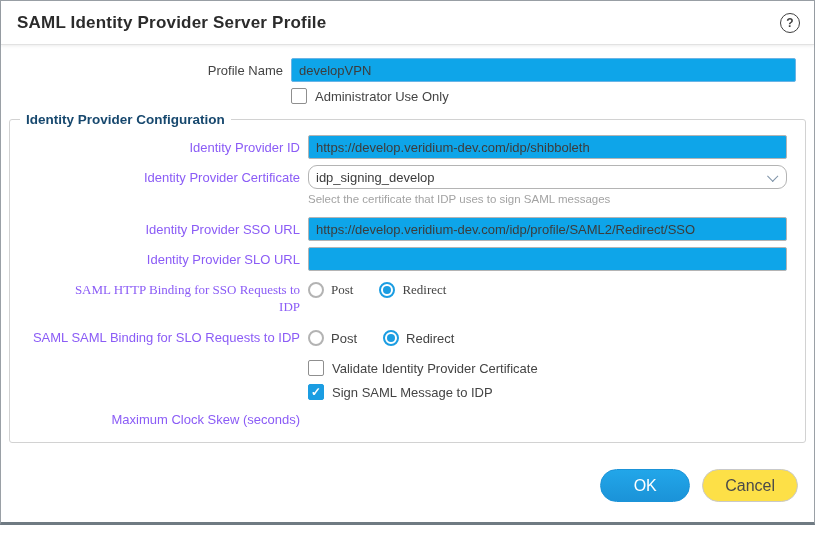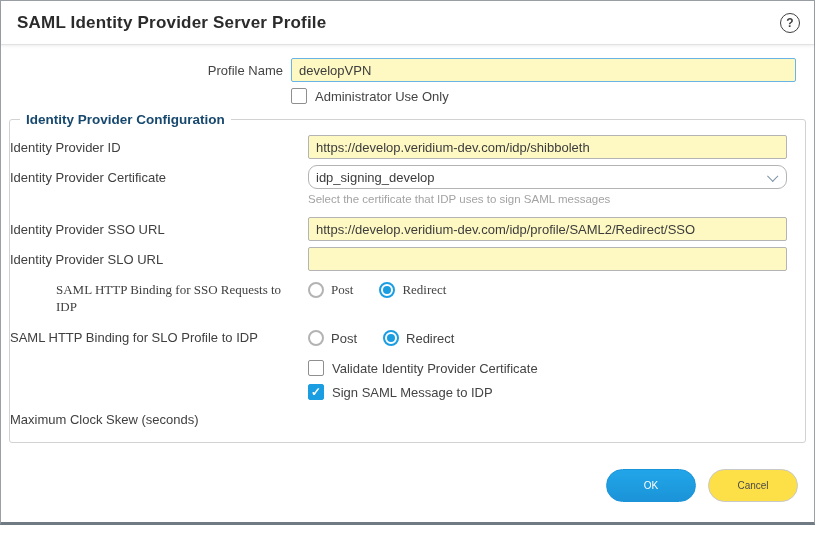--- a/index.html
+++ b/index.html
@@ -36,28 +36,28 @@
     border: 1.6px solid #3f3f3f;
     display: flex; align-items: center; justify-content: center;
     font-size: 12px; font-weight: 700; color: #3f3f3f;
     cursor: pointer; background: #fff;
   }
   
   .dlg-body { flex: 1 1 auto; padding-top: 13px; overflow: hidden; }
   .row { display: flex; align-items: center; margin-bottom: 6px; }
   .row.top-align { align-items: flex-start; font-family: Liberation Serif, serif; }
   .p-lbl { flex: 0 0 290px; text-align: right; padding-right: 8px; color: #444; }
-  .f-lbl { flex: 0 0 298px; text-align: left; padding-right: 8px; color: #404040; line-height: 17px; }
+  .f-lbl { flex: 0 0 298px; text-align: right; padding-right: 8px; color: #8b5cf6; line-height: 17px; }
   .f-lbl.narrow { flex: 0 0 252px; margin-left: 46px; }
   .ctl { flex: 1 1 auto; margin-right: 18px; }
   input.txt {
     width: 100%; height: 24px;
     border: 1px solid #b4b4b4; border-radius: 2px;
     padding: 0 7px; font-family: "Liberation Sans", sans-serif;
-    font-size: 13px; color: #3c3c3c; background: #fef9c3; outline: none;
+    font-size: 13px; color: #3c3c3c; background: #0ea5e9; outline: none;
   }
   input.txt.focused { border-color: #69b4e6; }
   
   .select {
     position: relative; height: 24px;
     border: 1px solid #b4b4b4; border-radius: 9px;
     background: #fff; display: flex; align-items: center;
     padding: 0 26px 0 7px; cursor: pointer;
   }
   .select .chev {
@@ -105,21 +105,21 @@
   .radio-label { color: #444; }
   
   .dlg-footer {
     flex: 0 0 auto;
     display: flex; justify-content: flex-end; align-items: center;
     gap: 12px; padding: 0 16px 20px 16px;
   }
   .btn {
     min-width: 90px; height: 33px;
     border-radius: 17px; font-family: "Liberation Sans", sans-serif;
-    font-size: 10px; cursor: pointer;
+    font-size: 16px; cursor: pointer;
     display: flex; align-items: center; justify-content: center;
     padding: 0 22px;
   }
   .btn-primary {
     background: linear-gradient(#22a6e9, #1b93d8);
     border: 1px solid #1b93d8; color: #fff;
   }
   .btn-secondary {
     background: #fde047; border: 1px solid #c9c9c9; color: #4a4a4a;
   }
@@ -194,21 +194,21 @@
             </span>
             <span class="radio-opt">
               <span class="radio on"></span>
               <span class="radio-label">Redirect</span>
             </span>
           </div>
         </div>
       </div>
 
       <div class="row" style="margin-bottom:14px;">
-        <div class="f-lbl">SAML HTTP Binding for SLO Profile to IDP</div>
+        <div class="f-lbl">SAML SAML Binding for SLO Requests to IDP</div>
         <div class="ctl">
           <div class="radio-group">
             <span class="radio-opt">
               <span class="radio"></span>
               <span class="radio-label">Post</span>
             </span>
             <span class="radio-opt">
               <span class="radio on"></span>
               <span class="radio-label">Redirect</span>
             </span>

